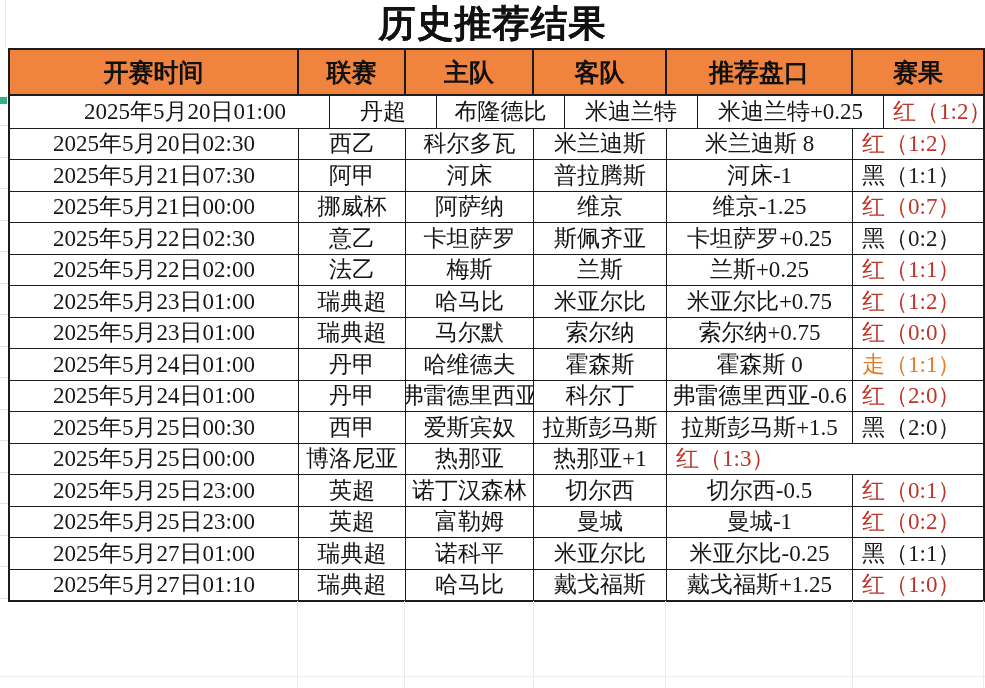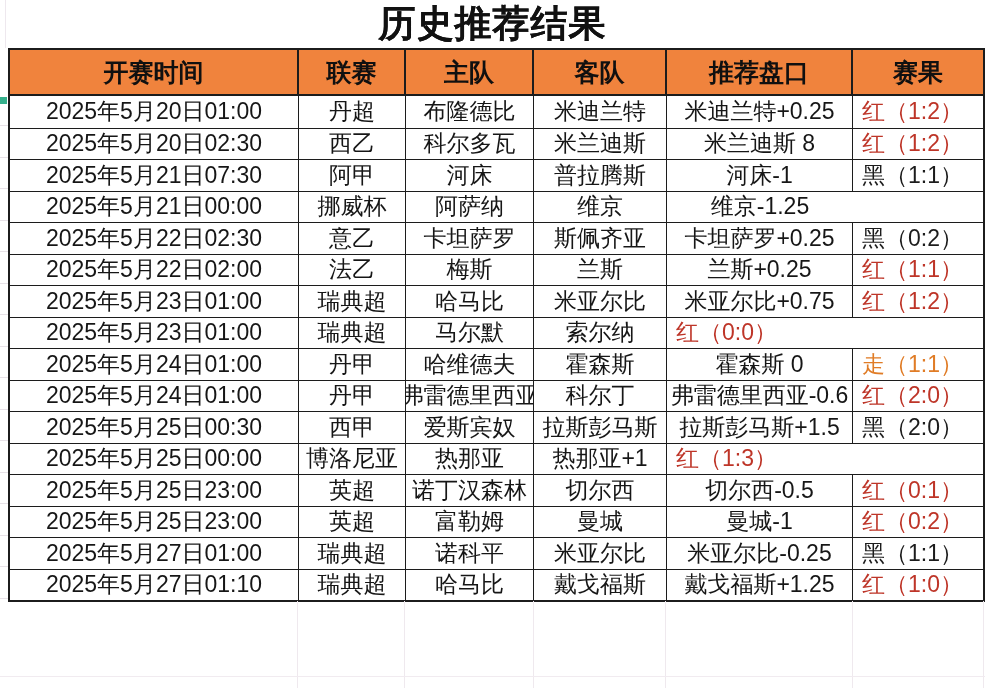--- a/index.html
+++ b/index.html
@@ -24,32 +24,33 @@
   .faint-v-title { position: absolute; left: 5px; top: 0; width: 1px; height: 48px; background: #eee8ee; }
 
   
   .sheet-table {
     position: absolute; left: 8px; top: 48px; width: 977px;
     border: 2px solid #1c1c1c; background: #fff;
   }
   .grid-row {
     display: grid;
     grid-template-columns: 289px 107px 128px 133px 186px 130px;
+    font-family: Liberation Serif, serif;
   }
   .header-row { height: 46px; border-bottom: 2px solid #1c1c1c; }
   .header-row .cell {
     background: var(--header-bg, #F0833D);
     font-weight: 700; font-size: 25px; color: #101010;
     display: flex; align-items: center; justify-content: center;
     border-right: 2px solid #1c1c1c; overflow: hidden; white-space: nowrap;
   }
   .header-row .cell:last-child { border-right: none; }
 
   .row { height: 31.5px; border-top: 1.5px solid #1c1c1c; }
-  .row:first-child { border-top: none; }
+  .row:first-child { border-top: none; margin-left: 31px; }
   .cell {
     font-size: 23px; color: #161616;
     display: flex; align-items: center; justify-content: center;
     overflow: hidden; white-space: nowrap;
     border-right: 1.5px solid #1c1c1c;
   }
   .row .cell:last-child { border-right: none; }
   .c-result { justify-content: flex-start; padding-left: 9px; }
   .c-result.win  { color: var(--win, #BE3528); }
   .c-result.loss { color: var(--loss, #1c1c1c); }
@@ -117,20 +118,21 @@
     <div class="cell c-handicap">河床-1</div>
     <div class="cell c-result loss">黑（1:1）</div>
   </div>
 
   <div class="grid-row row">
     <div class="cell c-time">2025年5月21日00:00</div>
     <div class="cell c-league">挪威杯</div>
     <div class="cell c-home">阿萨纳</div>
     <div class="cell c-away">维京</div>
     <div class="cell c-handicap">维京-1.25</div>
+    <div class="cell c-result win">红（0:7）</div>
   </div>
 
   <div class="grid-row row">
     <div class="cell c-time">2025年5月22日02:30</div>
     <div class="cell c-league">意乙</div>
     <div class="cell c-home">卡坦萨罗</div>
     <div class="cell c-away">斯佩齐亚</div>
     <div class="cell c-handicap">卡坦萨罗+0.25</div>
     <div class="cell c-result loss">黑（0:2）</div>
   </div>
@@ -151,20 +153,21 @@
     <div class="cell c-away">米亚尔比</div>
     <div class="cell c-handicap">米亚尔比+0.75</div>
     <div class="cell c-result win">红（1:2）</div>
   </div>
 
   <div class="grid-row row">
     <div class="cell c-time">2025年5月23日01:00</div>
     <div class="cell c-league">瑞典超</div>
     <div class="cell c-home">马尔默</div>
     <div class="cell c-away">索尔纳</div>
+    <div class="cell c-handicap">索尔纳+0.75</div>
     <div class="cell c-result win">红（0:0）</div>
   </div>
 
   <div class="grid-row row">
     <div class="cell c-time">2025年5月24日01:00</div>
     <div class="cell c-league">丹甲</div>
     <div class="cell c-home">哈维德夫</div>
     <div class="cell c-away">霍森斯</div>
     <div class="cell c-handicap">霍森斯 0</div>
     <div class="cell c-result push">走（1:1）</div>

